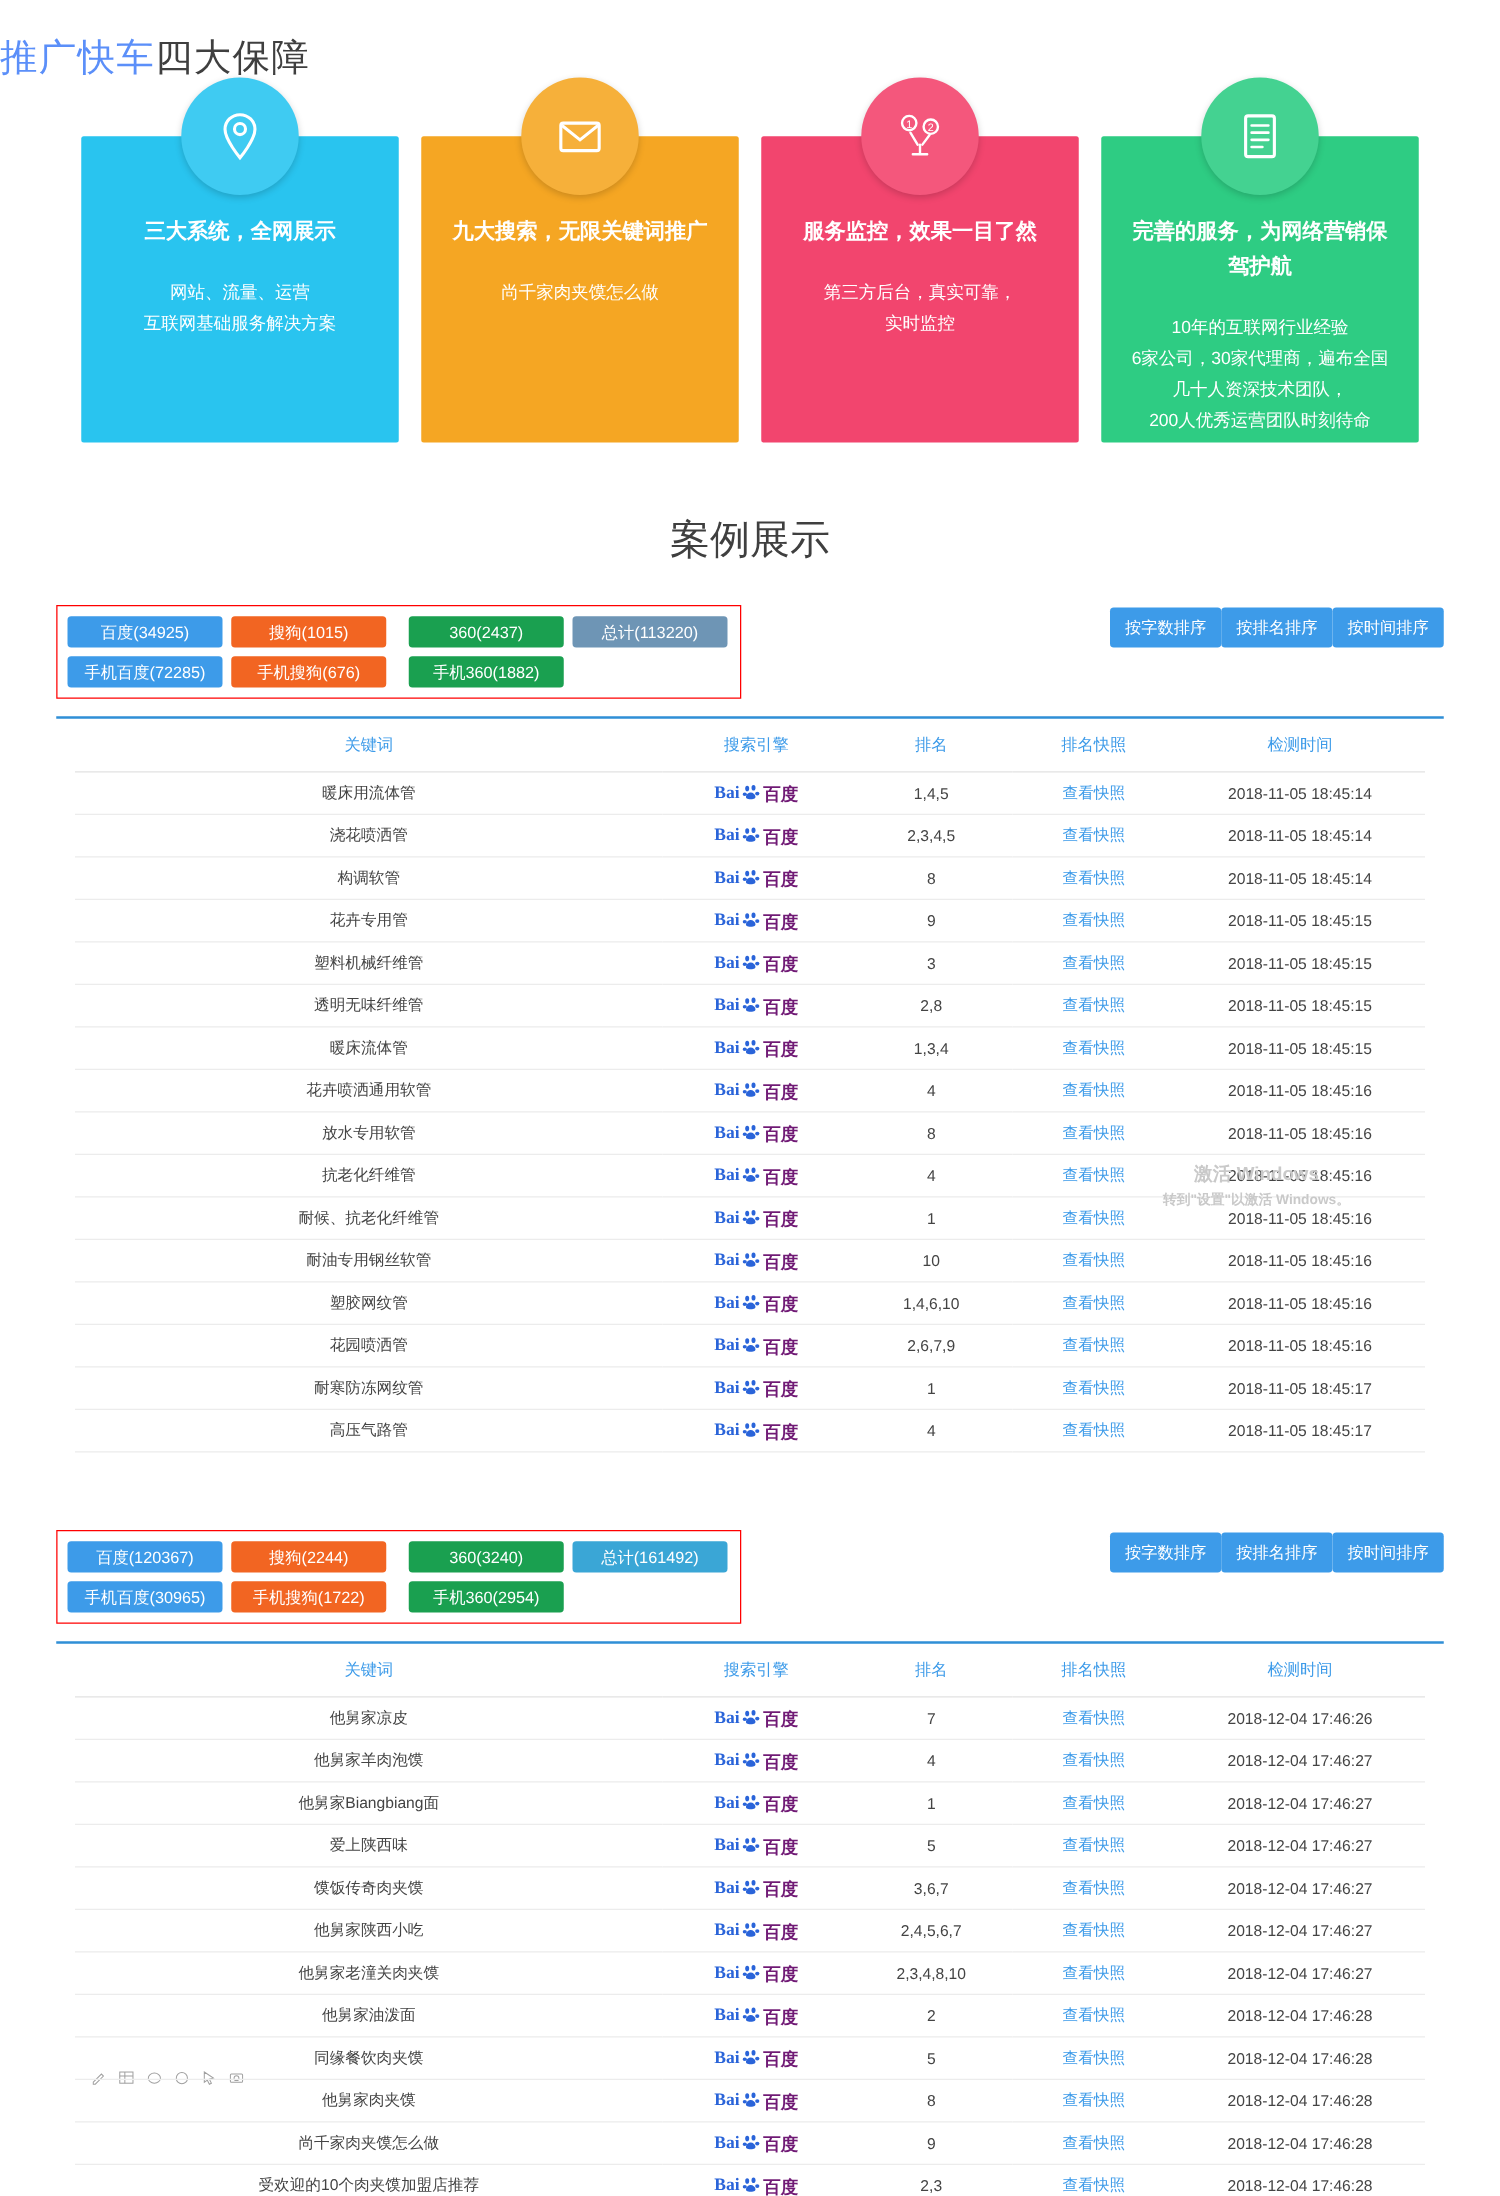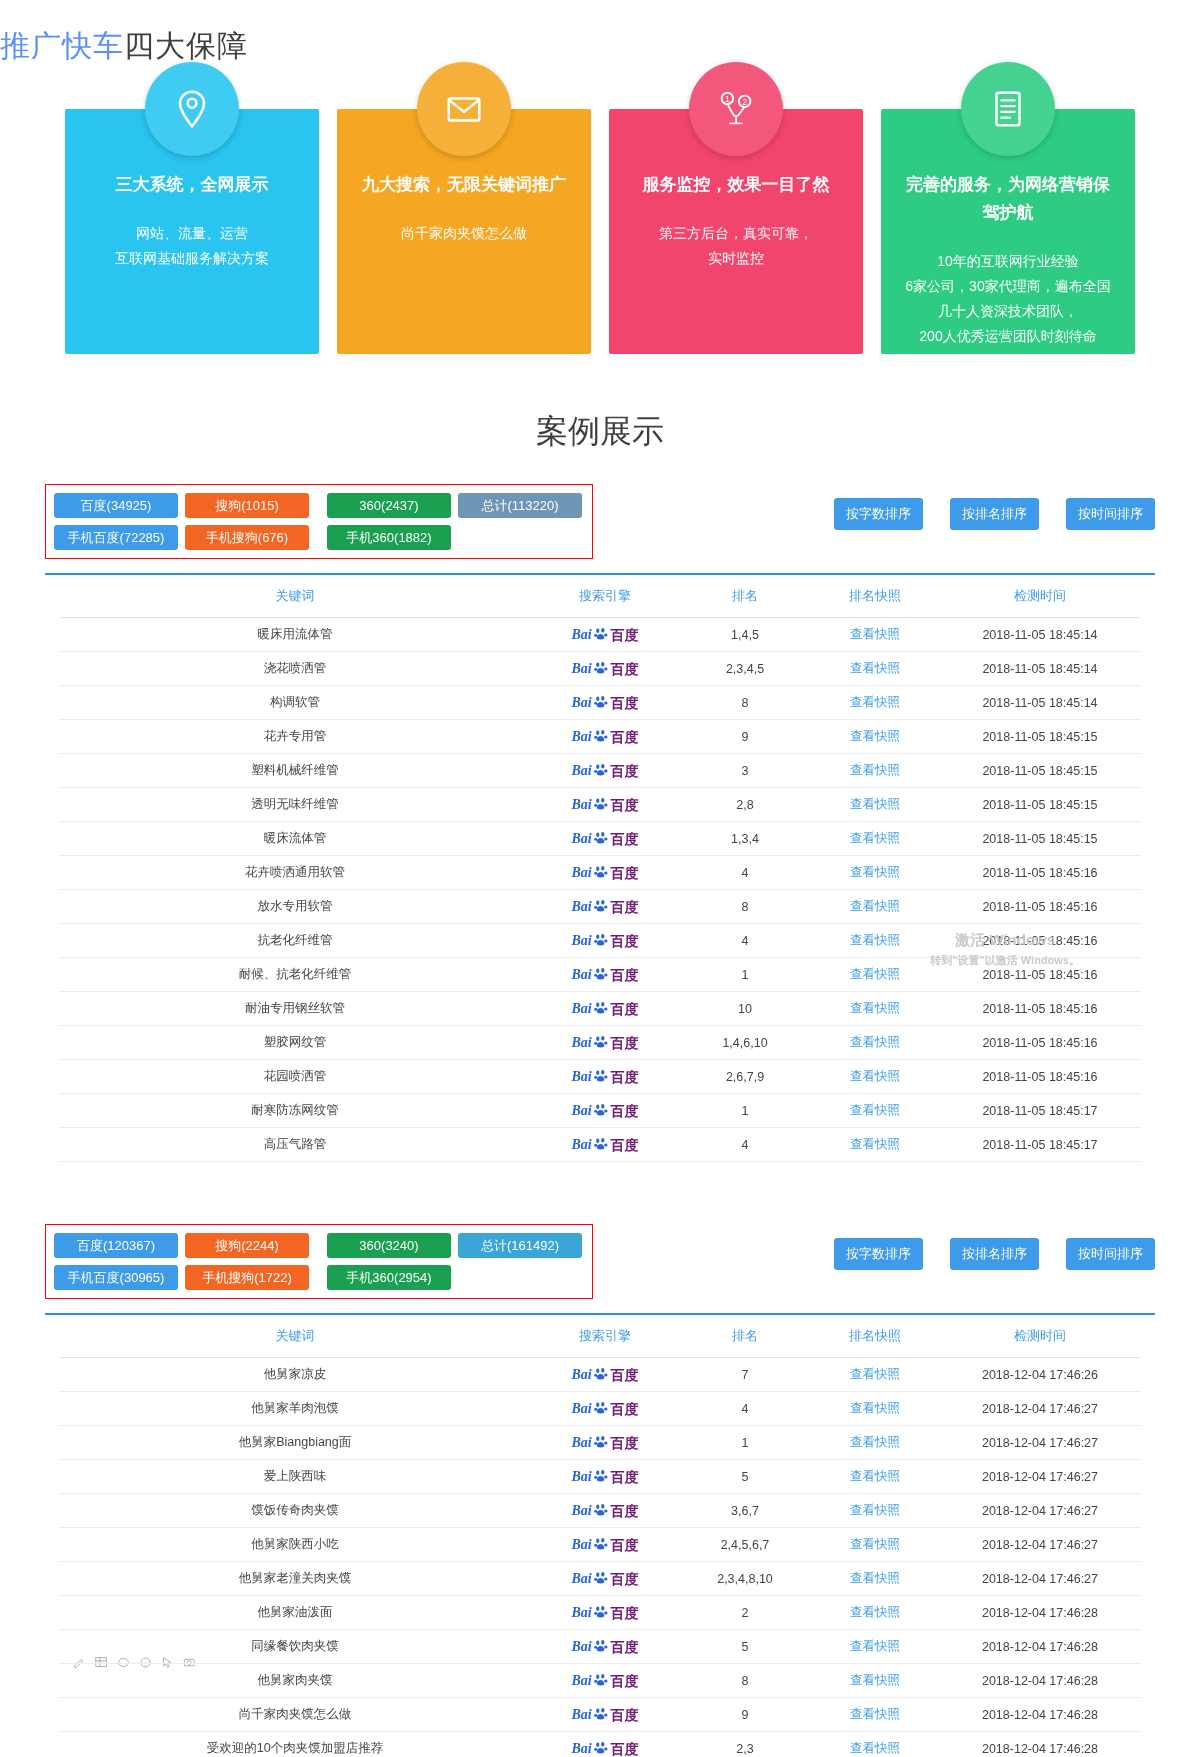--- a/index.html
+++ b/index.html
@@ -107,23 +107,23 @@
   }
   .p-blue{background:#3d9be9;}
   .p-orange{background:#f26522;}
   .p-green{background:#1aa050;margin-left:11px;}
   .p-grey{background:#6e95b5;}
   .p-cyan{background:#3aa6d6;}
 
   .sortbar{
     position:absolute;
     right:0;
-    top:14px;
+    top:2px;
     display:flex;
-    gap:27px;
+    gap:0;
   }
   .sortbtn{
     background:#3d9be9;
     color:#fff;
     font-size:13px;
     border:none;
     border-radius:3px;
     padding:7px 12px;
     cursor:pointer;
   }
@@ -167,21 +167,21 @@
 
   
   .baidu{
     display:inline-flex;
     align-items:center;
     gap:2px;
     font-size:14px;
     font-weight:bold;
     line-height:1;
   }
-  .baidu .bai{color:#2a64d9;font-family:"Liberation Serif",serif;font-style:italic;text-align:center;}
+  .baidu .bai{color:#2a64d9;font-family:"Liberation Serif",serif;text-align:center;}
   .baidu .paw{
     width:15px;height:15px;
     display:inline-block;
     position:relative;
   }
   .baidu .paw svg{display:block;}
   .baidu .cn{color:#701a75;font-weight:bold;}
 
   
   .watermark{

